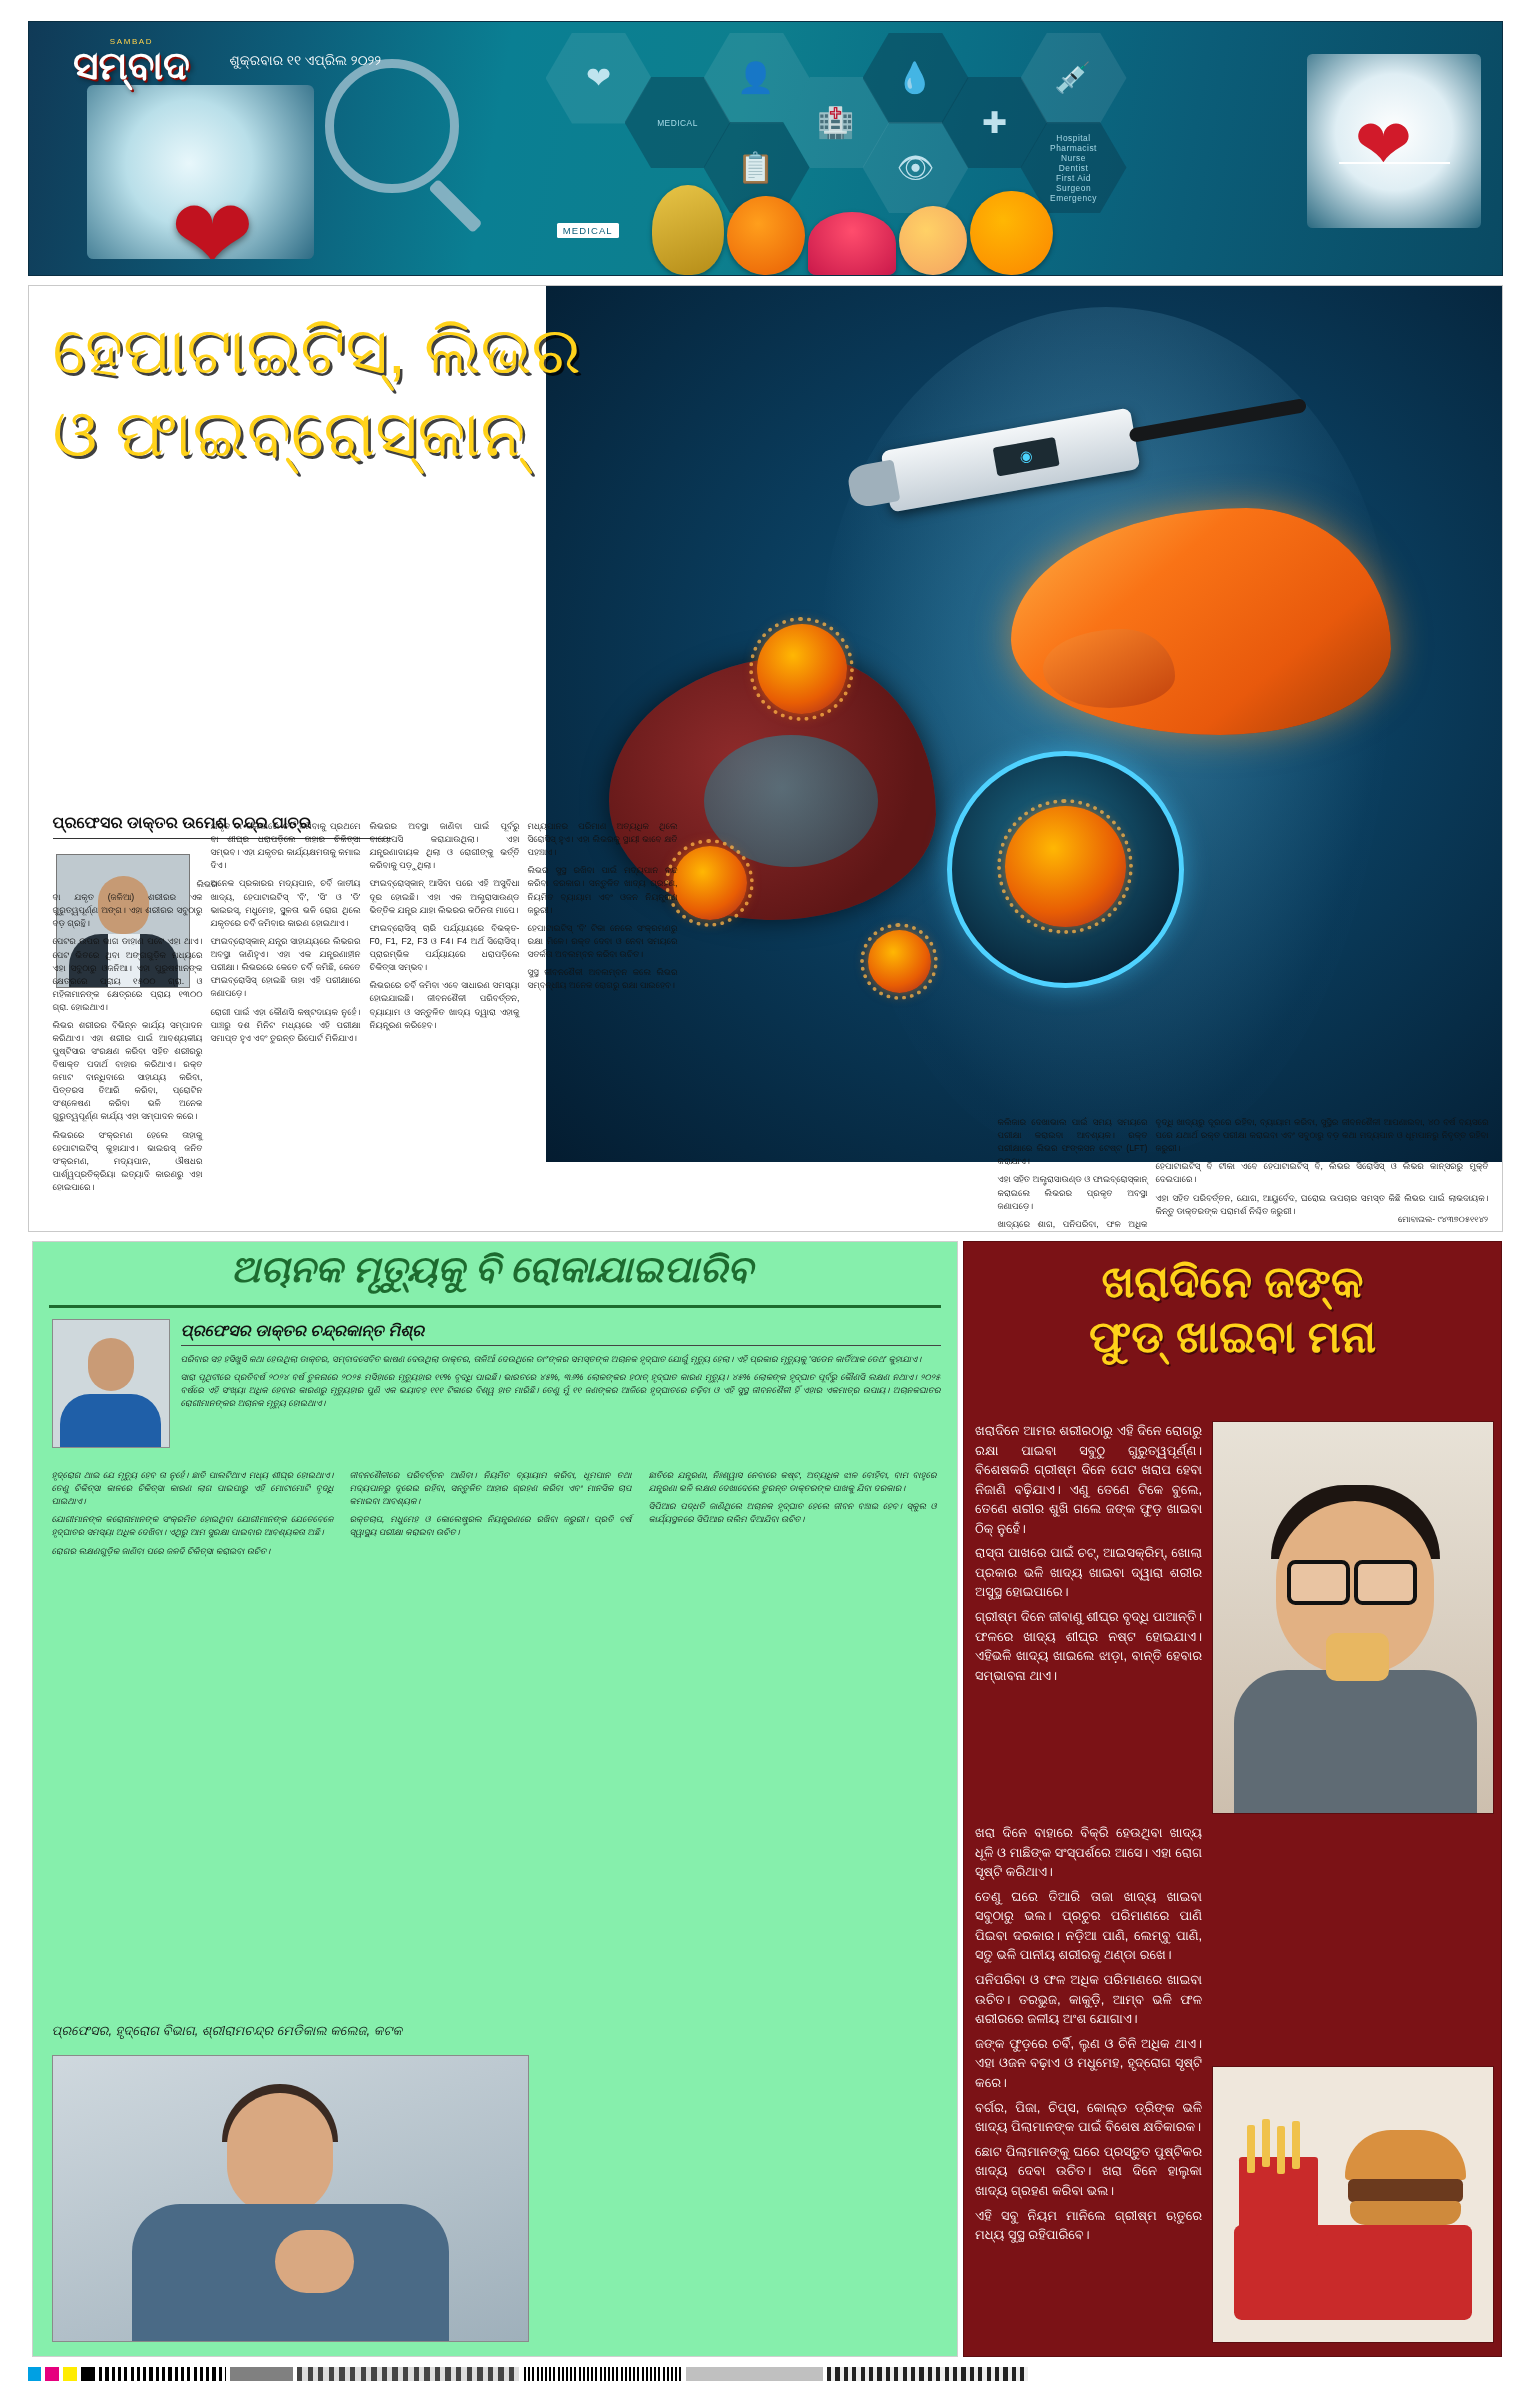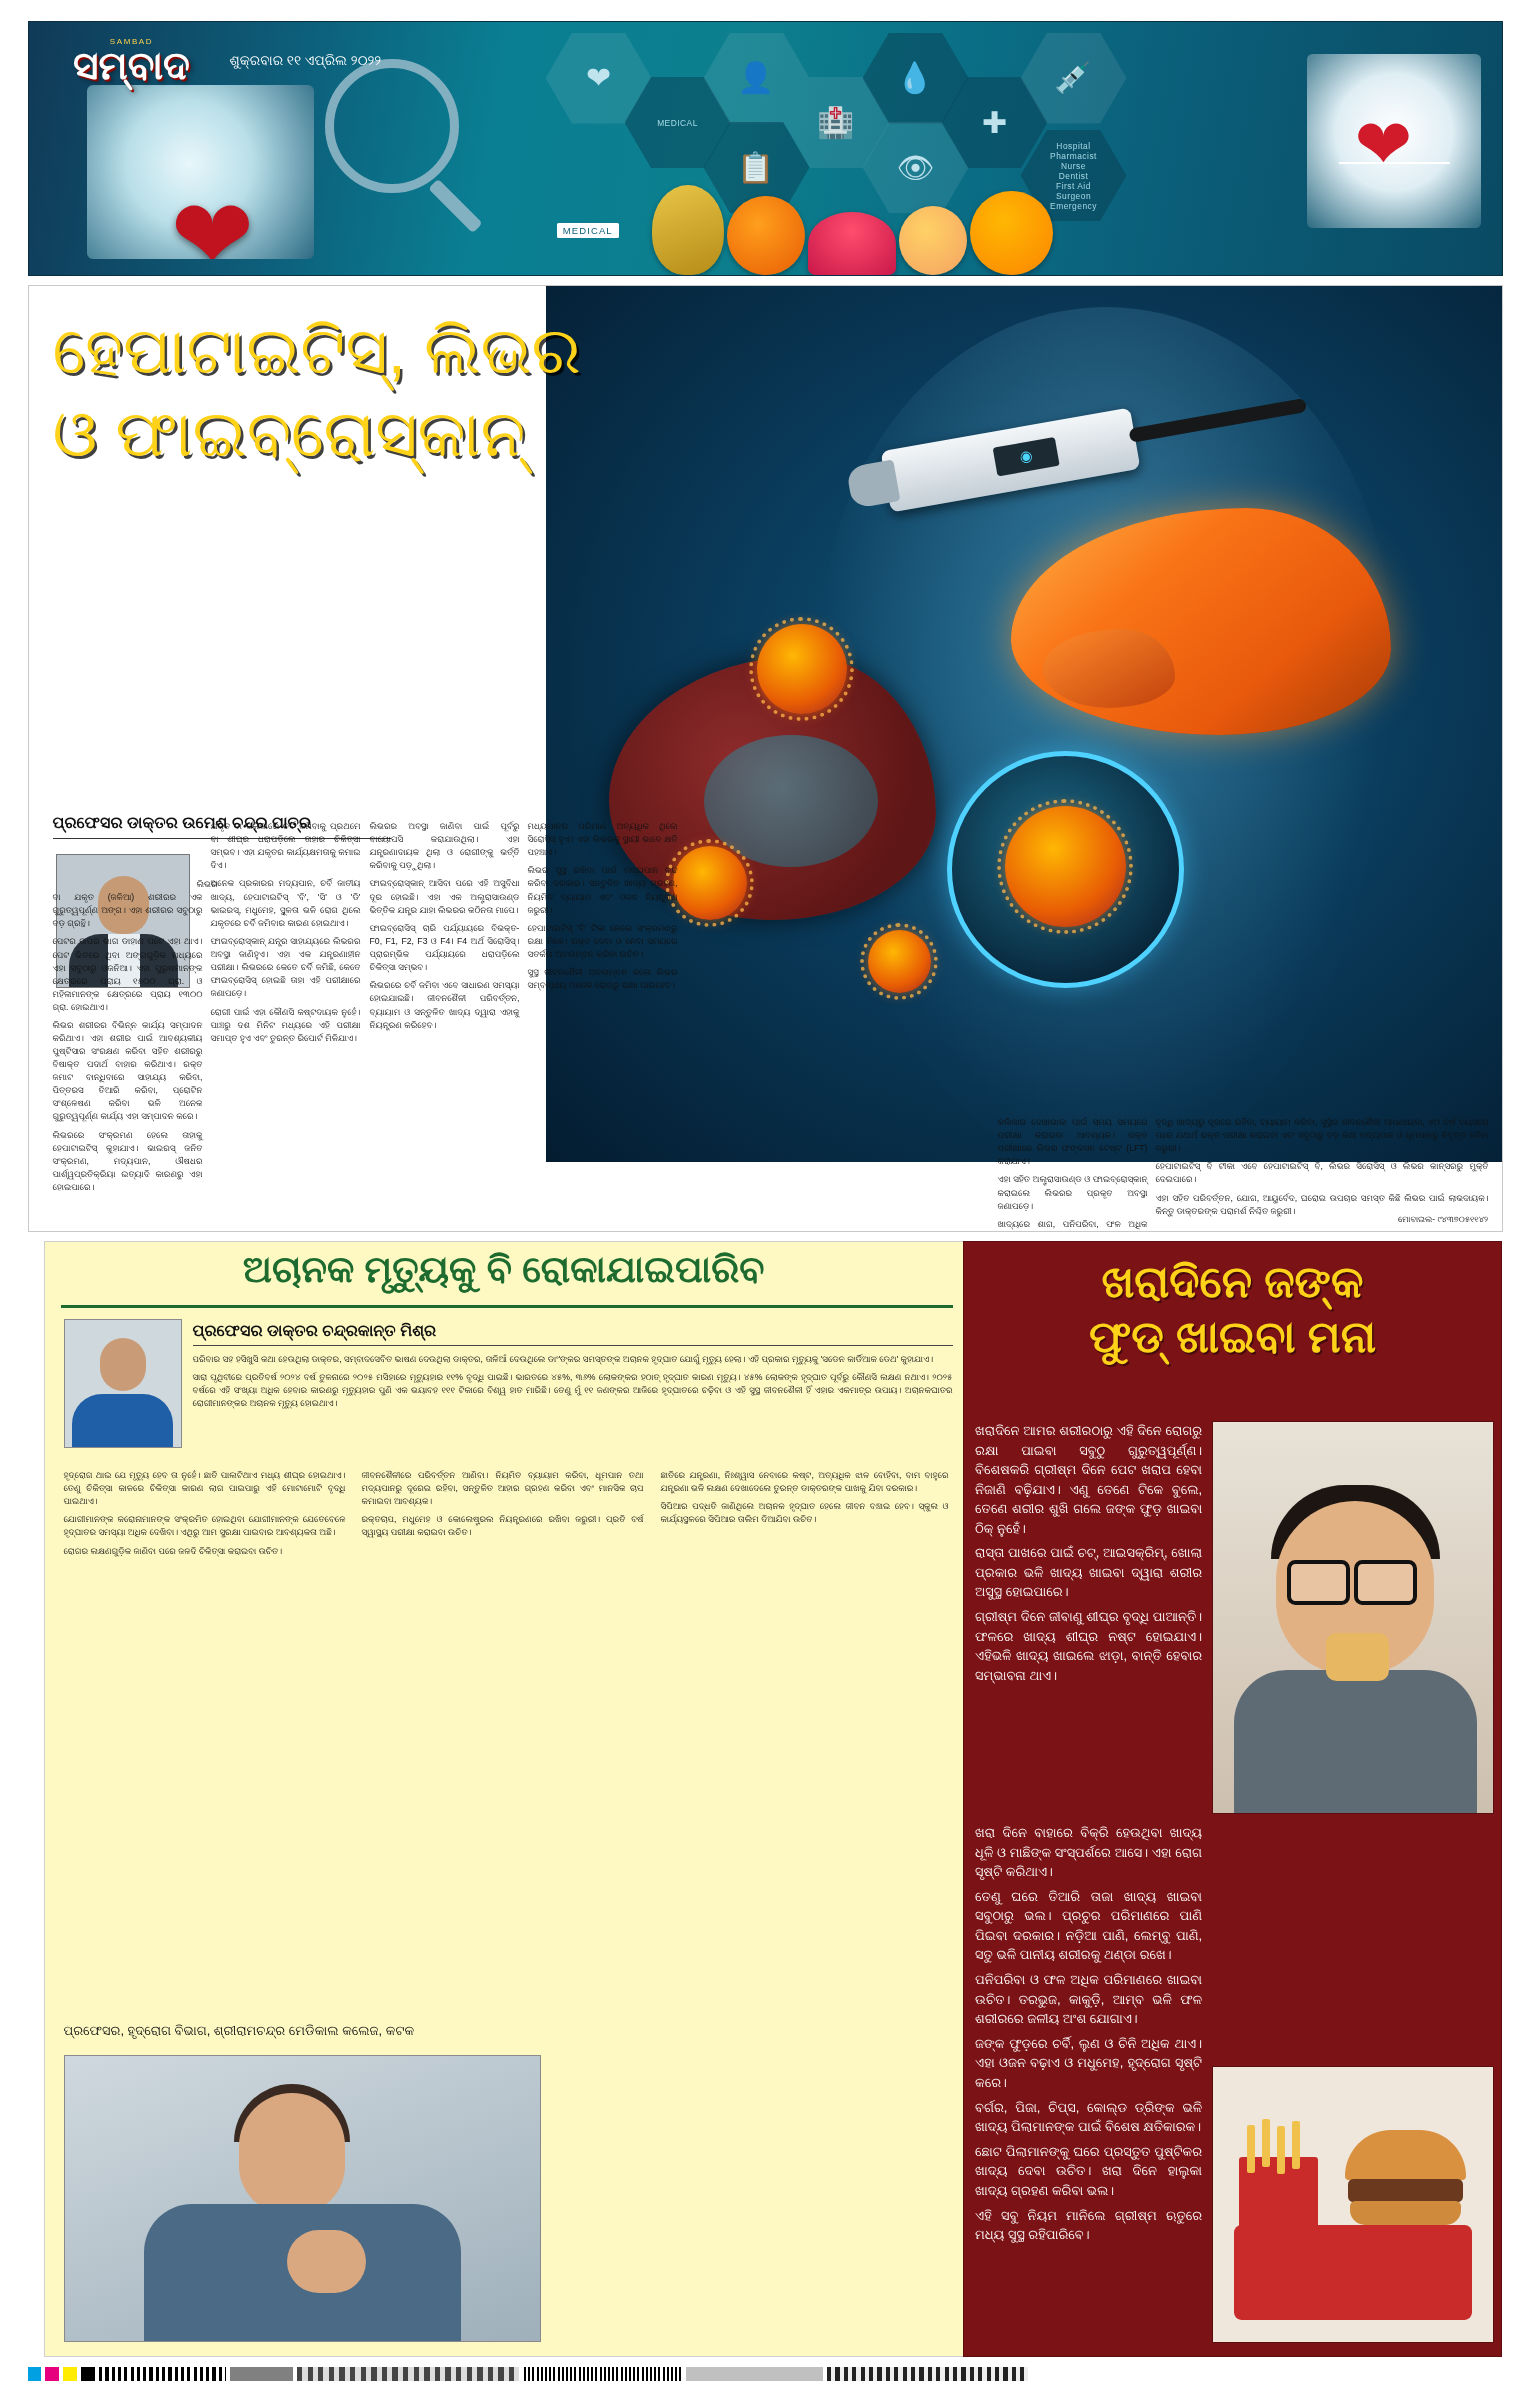--- a/index.html
+++ b/index.html
@@ -83,21 +83,21 @@
   .author-photo .body{position:absolute;left:11.6px;top:79px;width:109px;height:58px;border-radius:32px 32px 0 0;background:#27323c;}
   .author-photo .shirt{position:absolute;left:51px;top:79px;width:32px;height:58px;background:#e8eef2;}
   .hero-cols{position:absolute;left:24px;top:534px;width:1441px;height:391px;}
   .hcol{position:absolute;top:0;width:150px;font-size:8.7px;line-height:1.5;color:#111;text-align:justify;}
   .hcol p{margin:0 0 5.3px 0;}
   .hero-cols .indent{text-indent:144px;}
   .credit{position:absolute;right:5.3px;bottom:-13.7px;font-size:8.4px;color:#111;}
 
   
   .mid{position:absolute;left:27.5px;top:1241px;width:1473px;height:1114px;}
-  .leftblk{position:absolute;left:16px;top:0;width:924px;height:1114px;background:#fef9c3;border:0.5px solid #cfcfcf;}
+  .leftblk{position:absolute;left:4px;top:0;width:924px;height:1114px;background:#86efac;border:0.5px solid #cfcfcf;font-style:italic;}
   .lb-title{position:absolute;left:10.6px;top:7.4px;width:897px;text-align:center;color:#1d6b2f;font-size:37px;font-weight:bold;}
   .lb-rule{position:absolute;left:16px;top:63px;width:892px;height:2.6px;background:#1d6b2f;}
   .lb-photo{position:absolute;left:19px;top:77px;width:116px;height:127px;background:#cfd8dc;border:1.1px solid #8a8a8a;overflow:hidden;}
   .lb-photo .head{position:absolute;left:35px;top:18px;width:46px;height:53px;border-radius:23px;background:#c99b76;}
   .lb-photo .body{position:absolute;left:7.4px;top:74px;width:101px;height:53px;border-radius:30px 30px 0 0;background:#1f5fa8;}
   .lb-byline{position:absolute;left:148px;top:80px;font-size:16px;font-weight:bold;color:#111;}
   .lb-byline-rule{position:absolute;left:148px;top:103px;width:760px;height:1.1px;background:#444;}
   .lb-cols{position:absolute;left:148px;top:111px;width:760px;height:570px;}
   .lb-cols2{position:absolute;left:19px;top:227px;width:889px;height:454px;}
   .lcol{position:absolute;top:0;font-size:8.7px;line-height:1.5;color:#111;text-align:justify;}
@@ -180,21 +180,21 @@
         </div>
       <div class="hex" style="left:317px;top:100px;">
           <span class="gl">👁</span>
         </div>
       <div class="hex alt" style="left:396px;top:55px;">
           <span class="gl">✚</span>
         </div>
       <div class="hex" style="left:475px;top:10.6px;">
           <span class="gl">💉</span>
         </div>
-      <div class="hex alt" style="left:475px;top:100px;margin-top:8px;">
+      <div class="hex alt" style="left:475px;top:100px;">
           <span class="lbl" style="white-space:pre-line">Hospital
 Pharmacist
 Nurse
 Dentist
 First Aid
 Surgeon
 Emergency</span>
         </div>
     </div>
 

